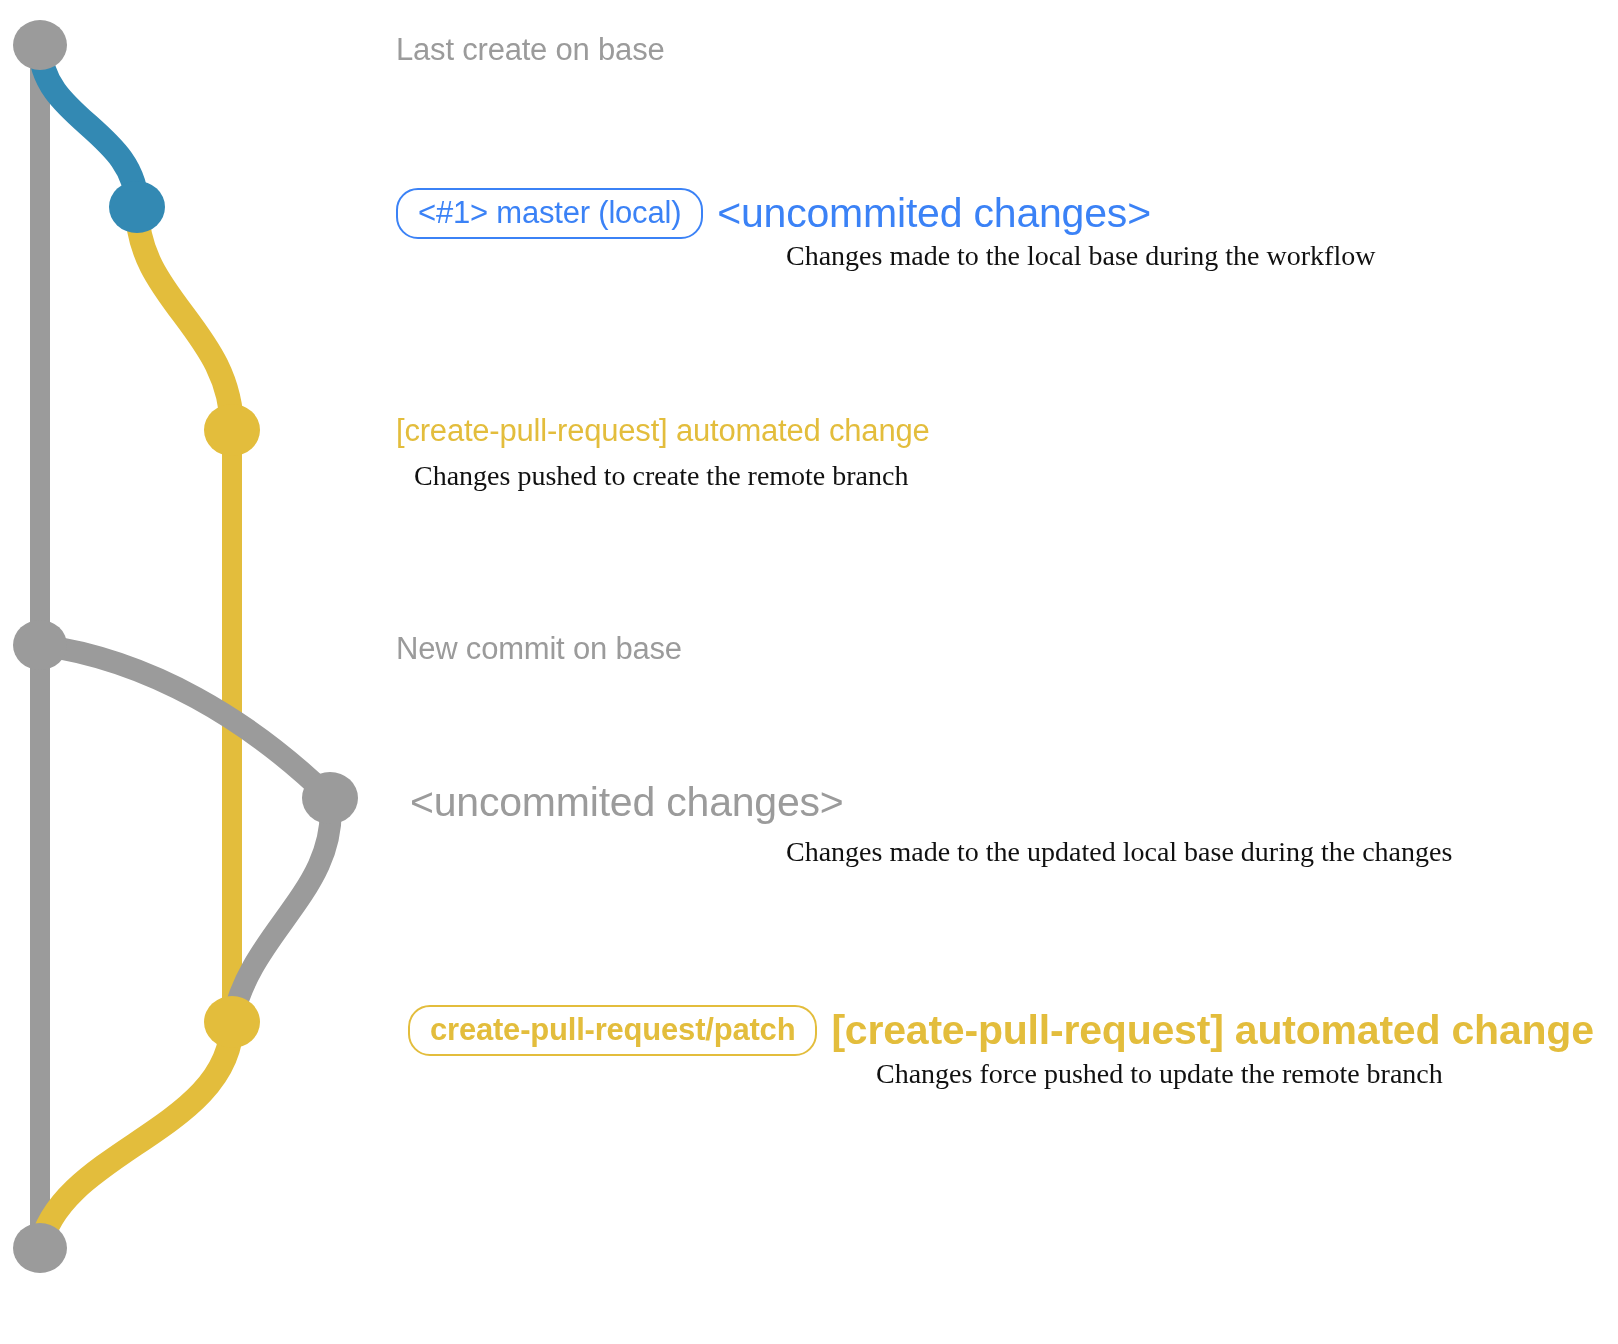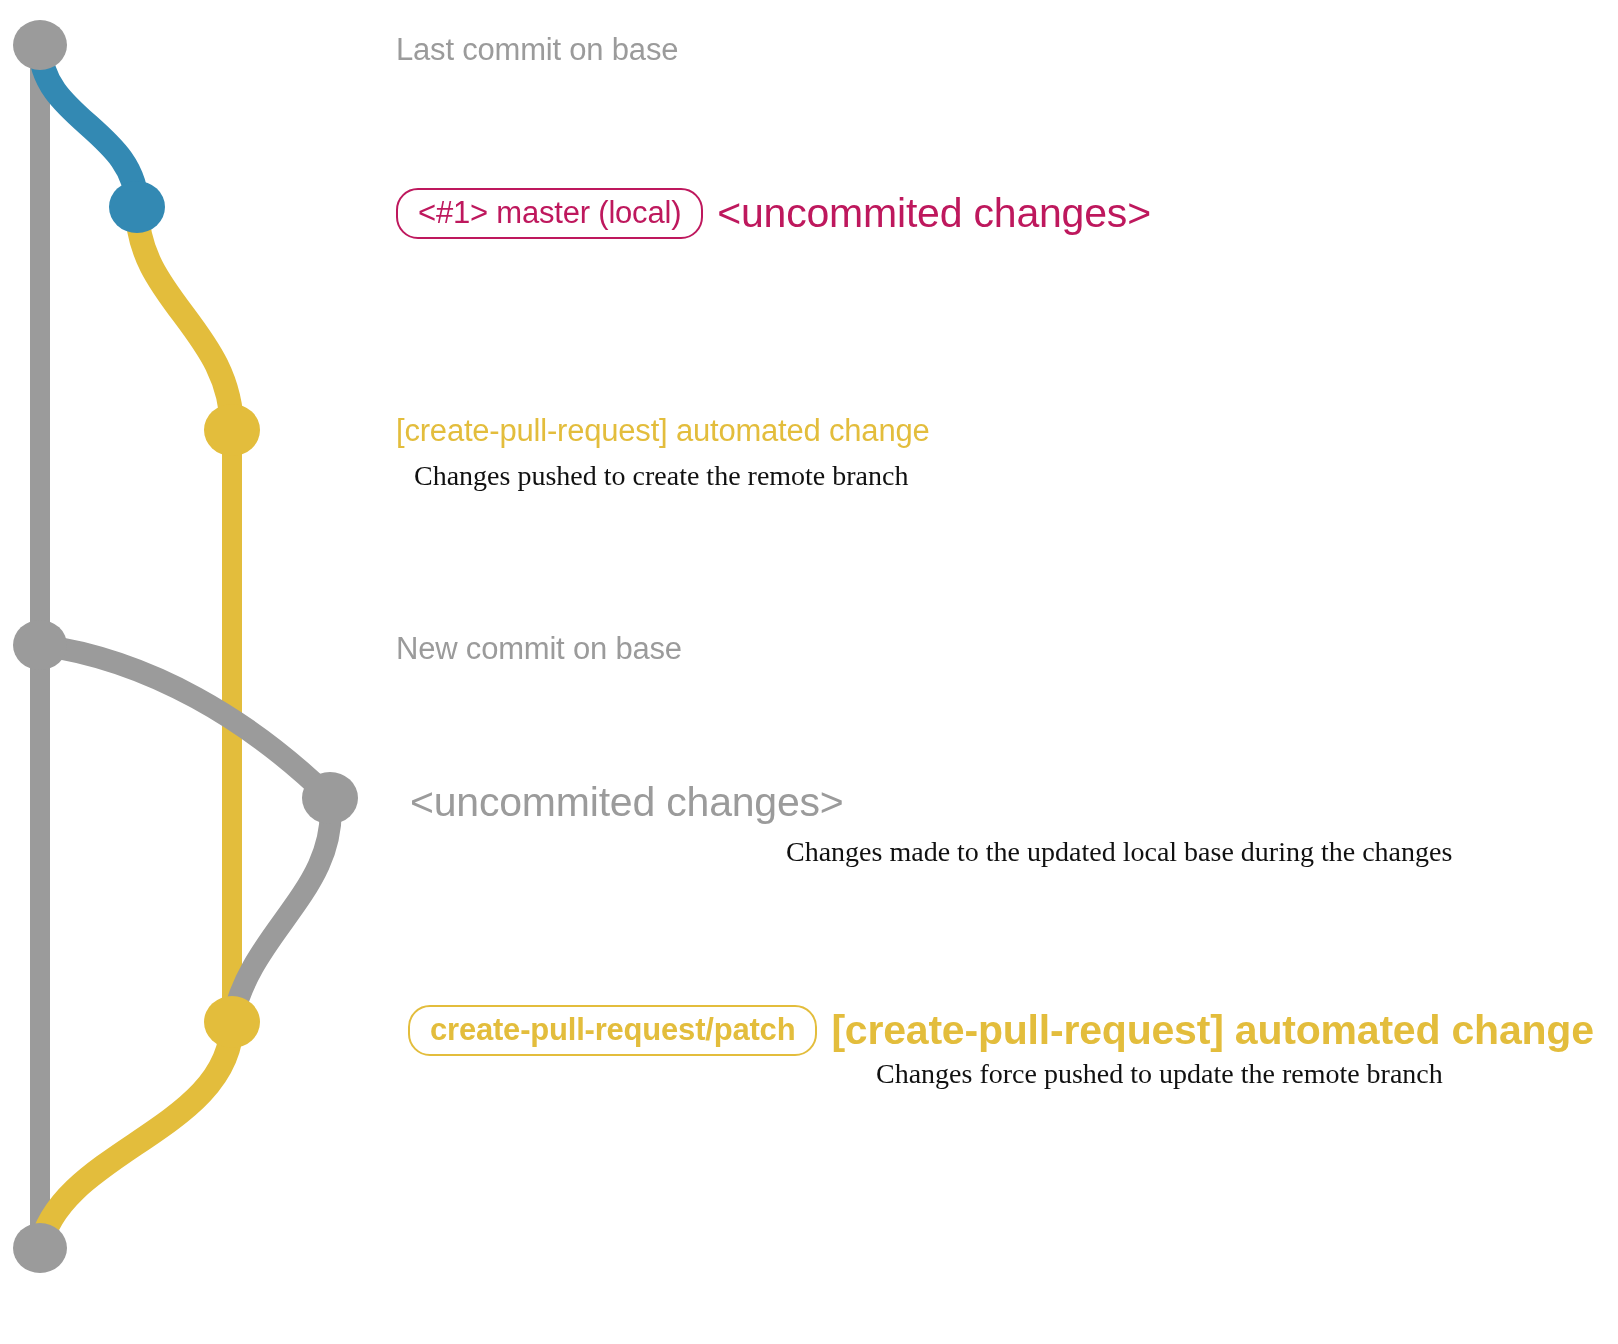--- a/index.html
+++ b/index.html
@@ -69,21 +69,21 @@
     position: absolute;
     pointer-events: auto;
     font-family: "Liberation Serif", serif;
     font-size: 28px;
     line-height: 1;
     color: #111111;
     white-space: nowrap;
   }
 
   
-  .c-blue   { color: #be185d; }
+  .c-blue   { color: #3b82f6; }
   .c-yellow { color: #e3bd3c; }
   .c-gray   { color: #9b9b9b; }
 </style>
 </head>
 <body>
 
 <svg id="graph-canvas" viewBox="0 0 390 1344" width="390" height="1344" xmlns="http://www.w3.org/2000/svg" aria-hidden="true">
 
   <path d="M40,45 L40,1248" stroke="#9b9b9b" stroke-width="20" fill="none" stroke-linecap="round"></path>
 
@@ -103,27 +103,28 @@
   <ellipse cx="232" cy="430" rx="28" ry="26" fill="#e3bd3c"></ellipse>
   <ellipse cx="40" cy="645" rx="27" ry="25" fill="#9b9b9b"></ellipse>
   <ellipse cx="330" cy="798" rx="28" ry="26" fill="#9b9b9b"></ellipse>
   <ellipse cx="232" cy="1022" rx="28" ry="26" fill="#e3bd3c"></ellipse>
   <ellipse cx="40" cy="1248" rx="27" ry="25" fill="#9b9b9b"></ellipse>
 </svg>
 
 <div id="label-column">
 
   <div class="row c-gray" style="top:34px; left:396px;">
-    <span class="heading">Last commit on base</span>
+    <span class="heading">Last create on base</span>
   </div>
 
   <div class="row c-blue" style="top:188px; left:396px;">
     <span class="pill">&lt;#1&gt; master (local)</span>
     <span class="commit-msg">&lt;uncommited changes&gt;</span>
   </div>
+  <div class="desc" style="top:242px; left:786px;">Changes made to the local base during the workflow</div>
 
   <div class="row c-yellow" style="top:415px; left:396px;">
     <span class="heading">[create-pull-request] automated change</span>
   </div>
   <div class="desc" style="top:462px; left:414px;">Changes pushed to create the remote branch</div>
 
   <div class="row c-gray" style="top:633px; left:396px;">
     <span class="heading">New commit on base</span>
   </div>
 

